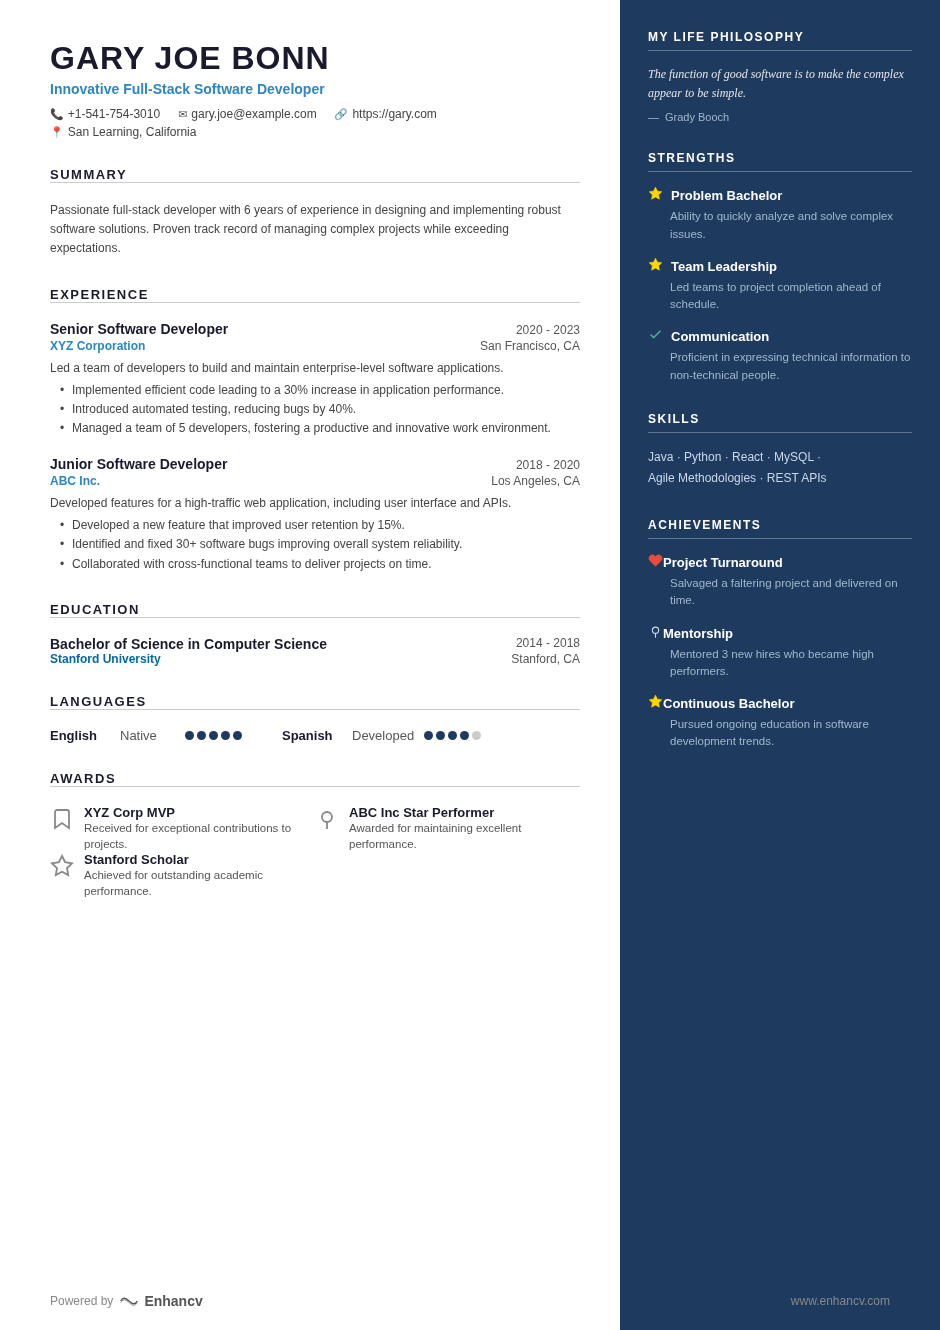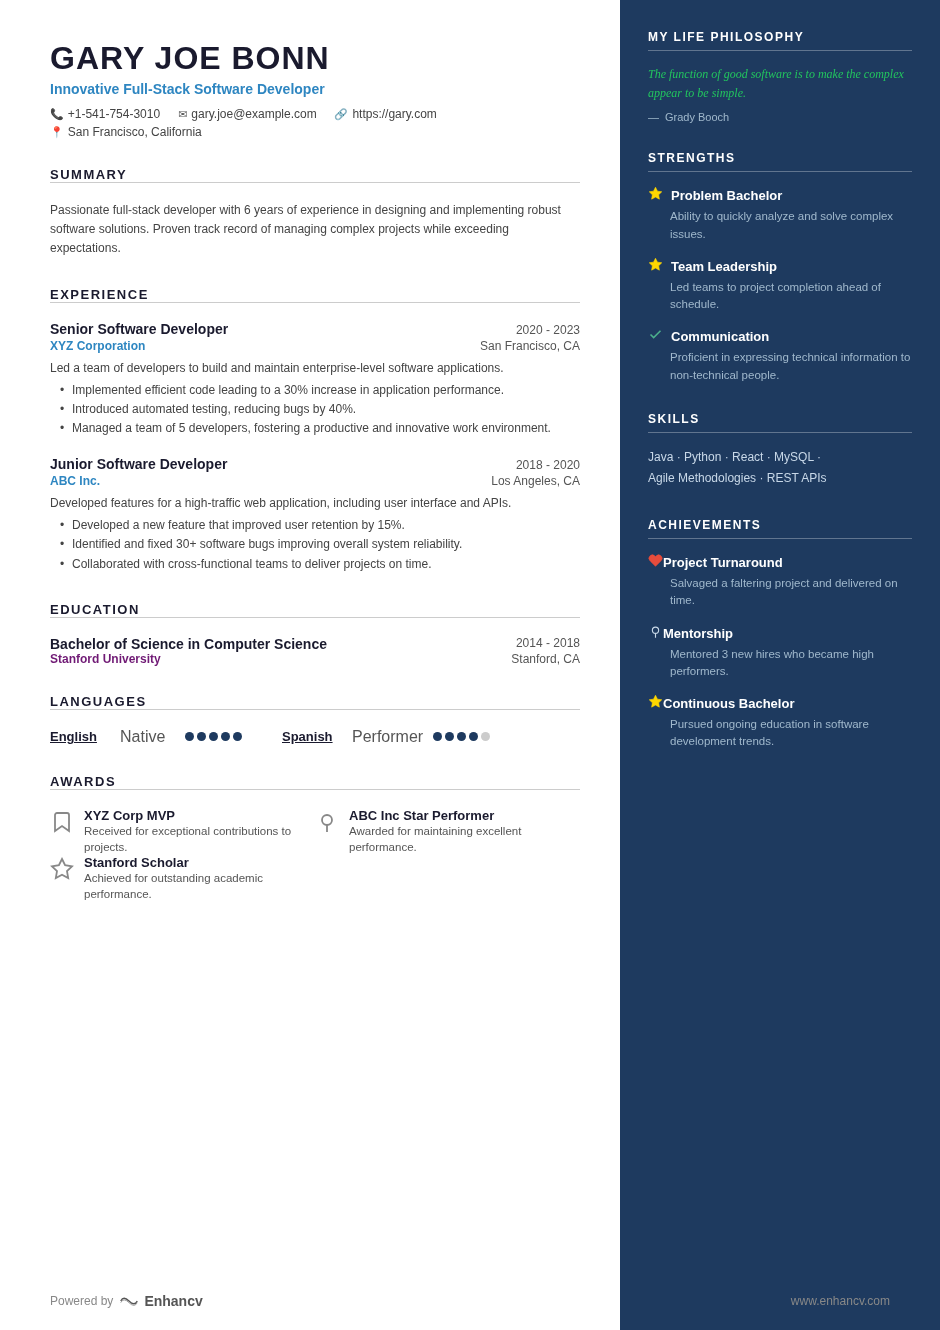--- a/index.html
+++ b/index.html
@@ -181,21 +181,21 @@
       font-size: 12px;
       color: #555;
       font-family: Arial, sans-serif;
     }
     .edu-sub {
       display: flex;
       justify-content: space-between;
     }
     .edu-school {
       font-size: 12px;
-      color: #701a75;
+      color: #0369a1;
       font-weight: 600;
       font-family: Arial, sans-serif;
     }
     .edu-location {
       font-size: 12px;
       color: #555;
       font-family: Arial, sans-serif;
     }
 
     
@@ -203,26 +203,25 @@
       display: flex;
       align-items: center;
       gap: 10px;
       font-family: Arial, sans-serif;
       font-size: 13px;
     }
     .lang-name {
       min-width: 60px;
       font-weight: 600;
       color: #1a1a2e;
-      text-decoration: underline;
     }
     .lang-level {
       min-width: 55px;
       color: #555;
-      font-size: 16px;
+      font-size: 13px;
     }
     .lang-dots {
       display: flex;
       gap: 3px;
     }
     .dot {
       width: 9px;
       height: 9px;
       border-radius: 50%;
     }
@@ -295,21 +294,21 @@
       text-transform: uppercase;
       border-bottom: 1.5px solid rgba(255,255,255,0.3);
       padding-bottom: 6px;
       margin-bottom: 14px;
     }
     .right-section {
       margin-bottom: 28px;
     }
     .philosophy-text {
       font-size: 12px;
-      color: #22c55e;
+      color: #e5e5e5;
       font-family: Georgia, serif;
       line-height: 1.6;
       font-style: italic;
       margin-bottom: 8px;
     }
     .philosophy-author {
       font-size: 11px;
       color: #a0b8cc;
       font-family: Arial, sans-serif;
       display: flex;
@@ -412,21 +411,21 @@
           <span class="contact-icon">✉</span>
           <span>gary.joe@example.com</span>
         </div>
         <div class="contact-item">
           <span class="contact-icon">🔗</span>
           <span>https://gary.com</span>
         </div>
       </div>
       <div class="header-location">
         <span class="contact-icon">📍</span>
-        <span>San Francisco, California</span>
+        <span>San Learning, California</span>
       </div>
     </div>
 
     <div class="section">
       <div class="section-title">SUMMARY</div>
       <p class="summary-text">Passionate full-stack developer with 6 years of experience in designing and implementing robust software solutions. Proven track record of managing complex projects while exceeding expectations.</p>
     </div>
 
     <div class="section">
       <div class="section-title">EXPERIENCE</div>
@@ -489,21 +488,21 @@
             <div class="dot dot-filled"></div>
             <div class="dot dot-filled"></div>
             <div class="dot dot-filled"></div>
             <div class="dot dot-filled"></div>
             <div class="dot dot-filled"></div>
           </div>
         </div>
 
         <div class="lang-row">
           <span class="lang-name">Spanish</span>
-          <span class="lang-level">Performer</span>
+          <span class="lang-level">Developed</span>
           <div class="lang-dots">
             <div class="dot dot-filled"></div>
             <div class="dot dot-filled"></div>
             <div class="dot dot-filled"></div>
             <div class="dot dot-filled"></div>
             <div class="dot dot-empty"></div>
           </div>
         </div>
       </div>
     </div>

